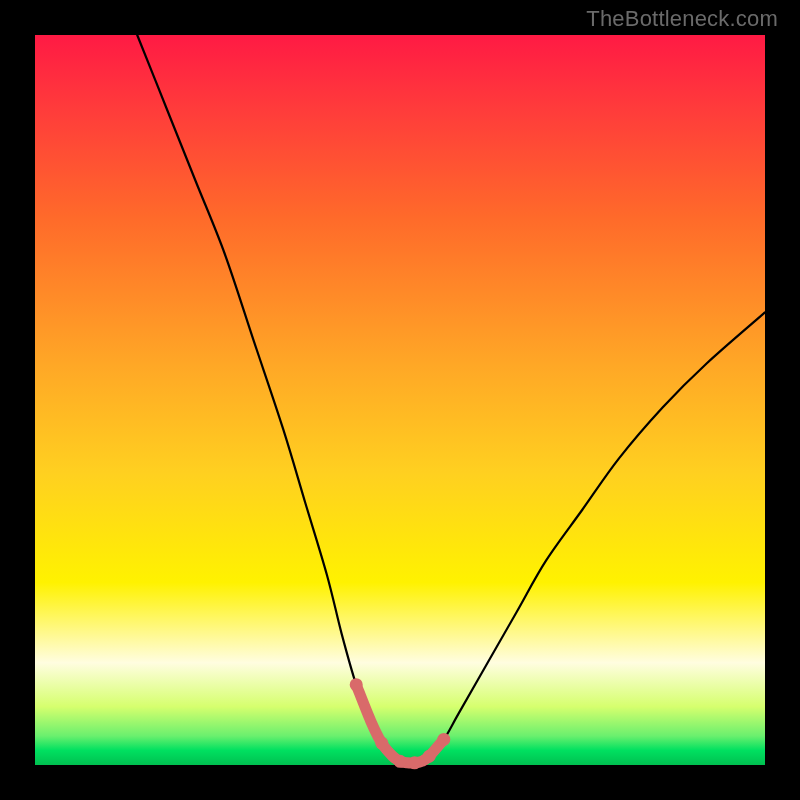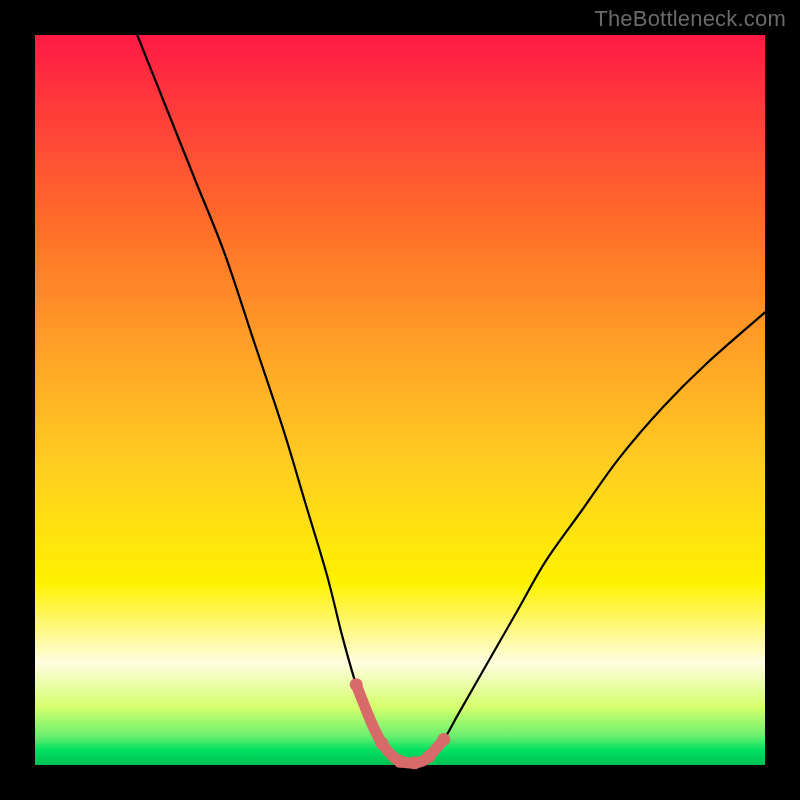--- a/index.html
+++ b/index.html
@@ -33,21 +33,21 @@
       #fffde0 86%,
       #d6ff6e 92%,
       #6bf06e 96%,
       #00e060 98%,
       #00c050 100%
     );
   }
   .watermark {
     position: absolute;
     top: 6px;
-    right: 14px;
+    right: 22px;
     color: #6a6a6a;
     font-size: 22px;
     font-weight: 500;
     letter-spacing: 0.2px;
     font-family: Arial, Helvetica, sans-serif;
   }
   svg.curve {
     position: absolute;
     left: 0;
     top: 0;

